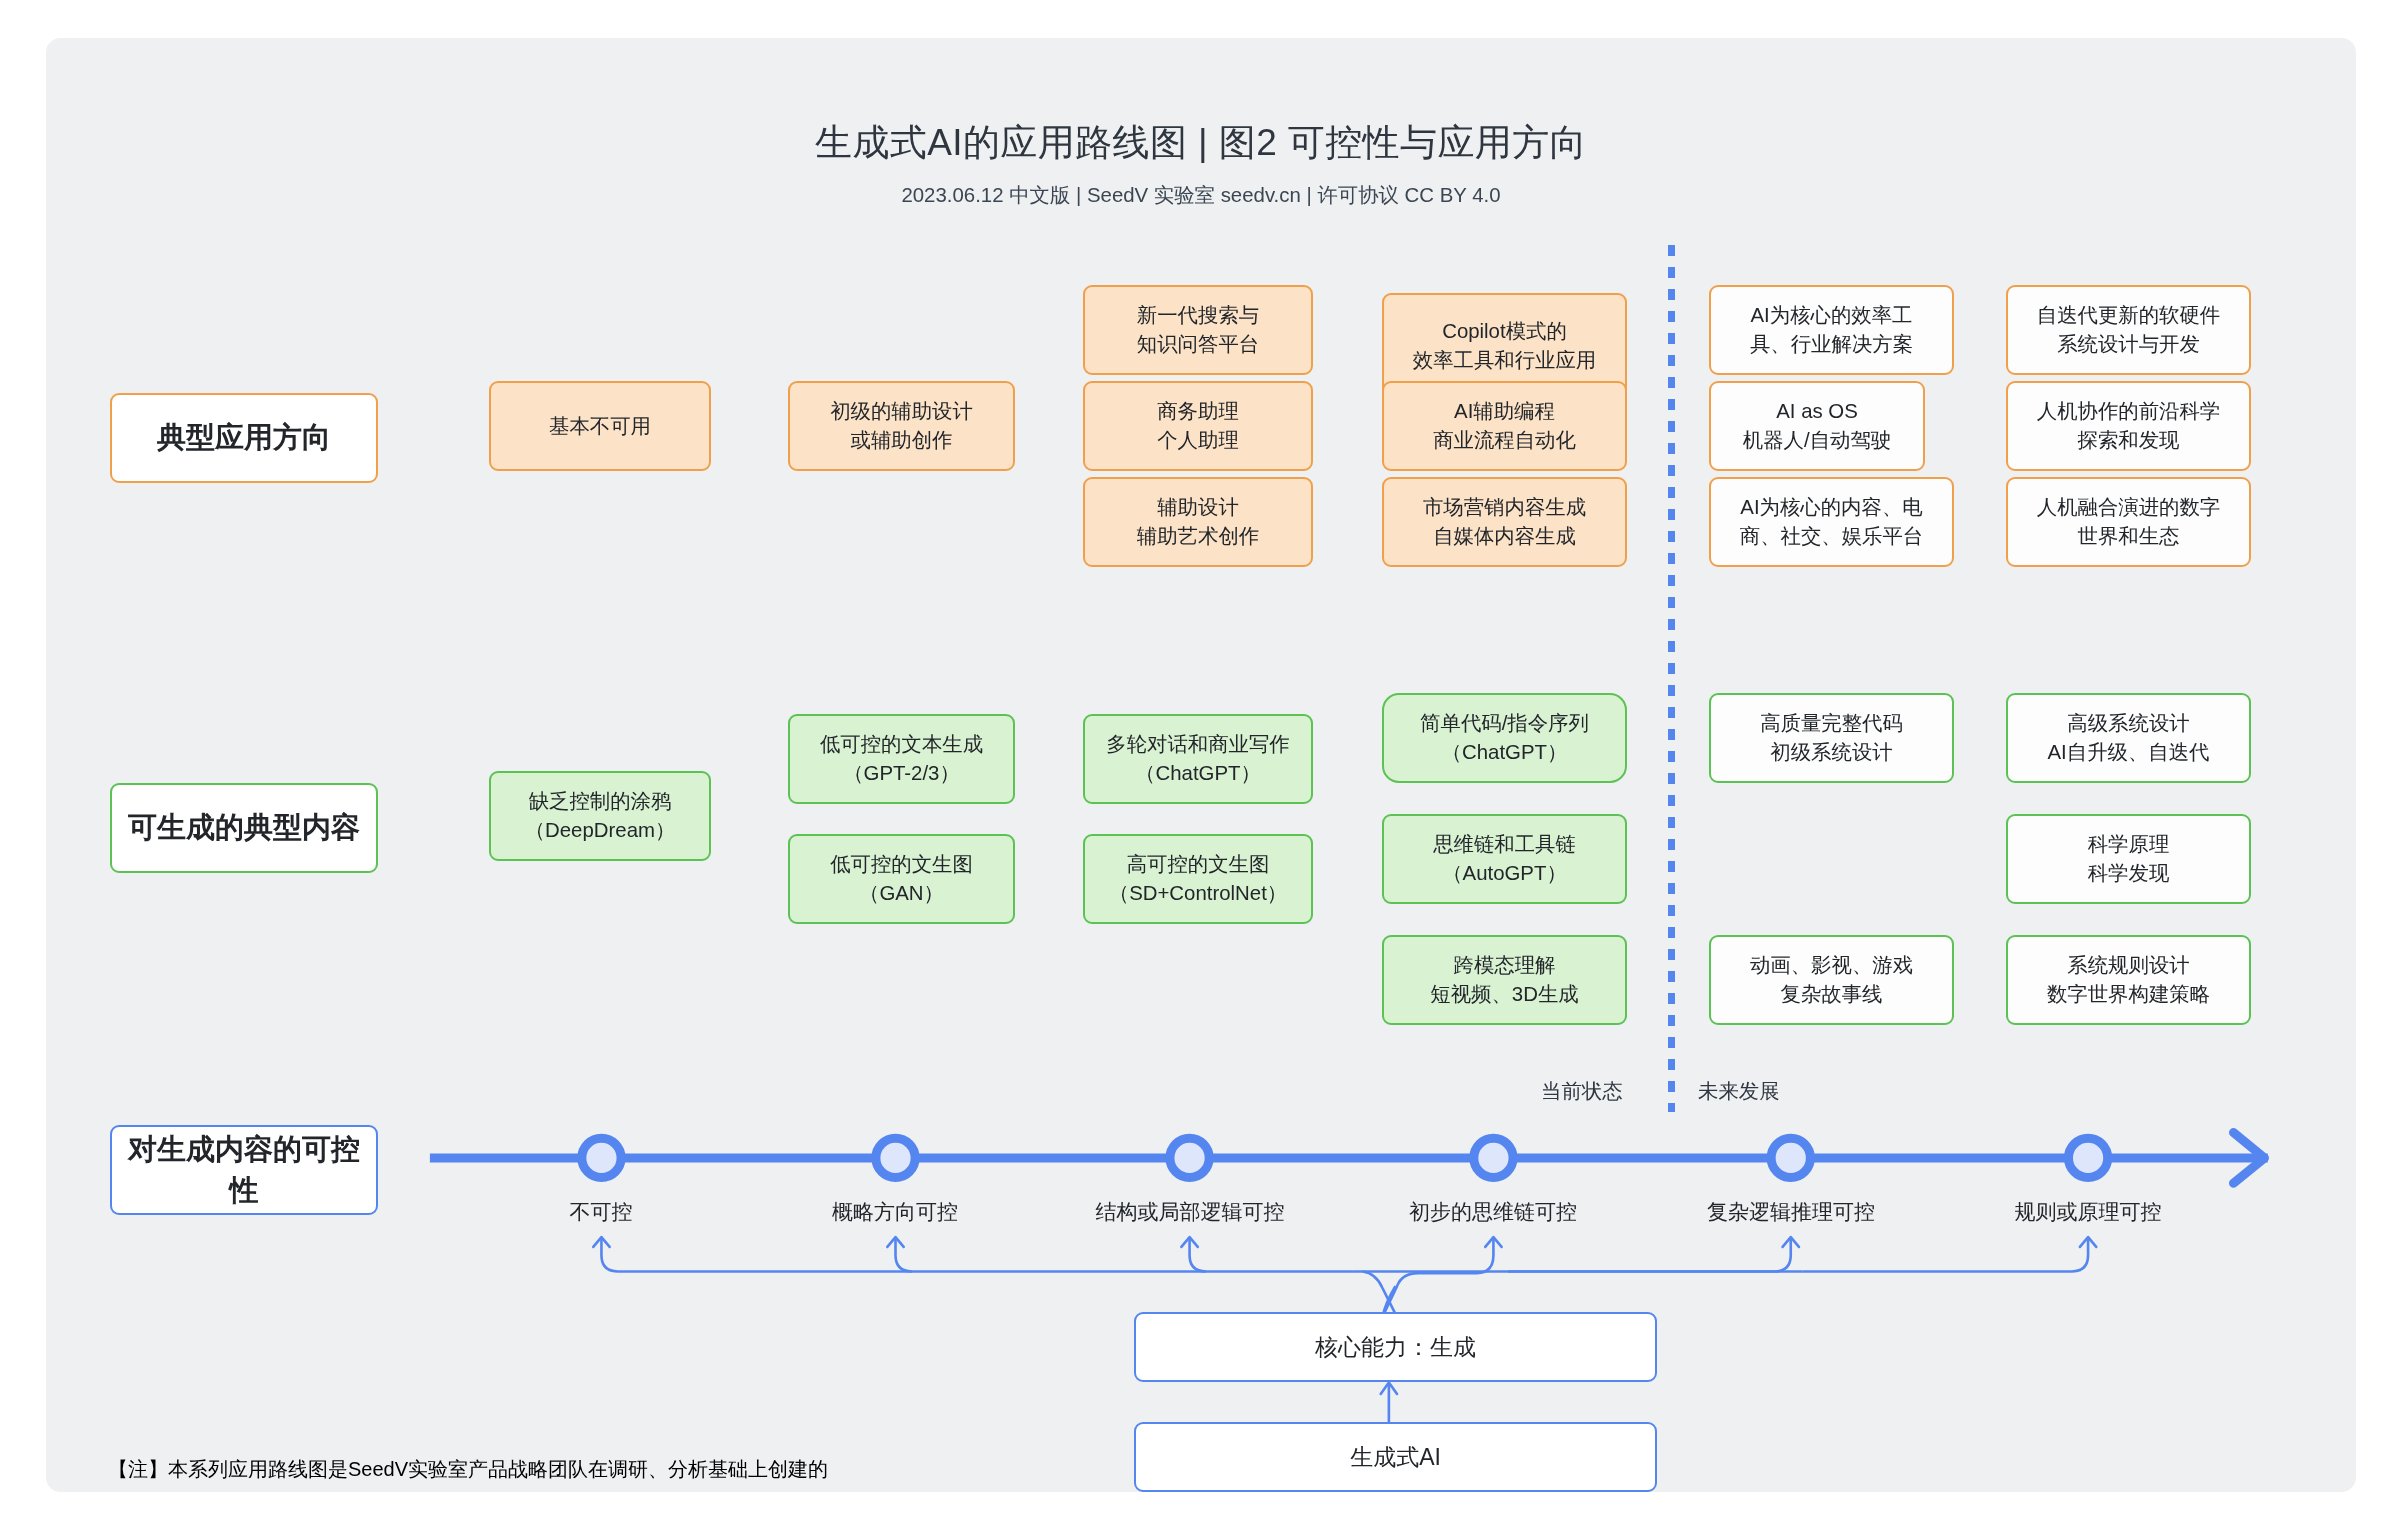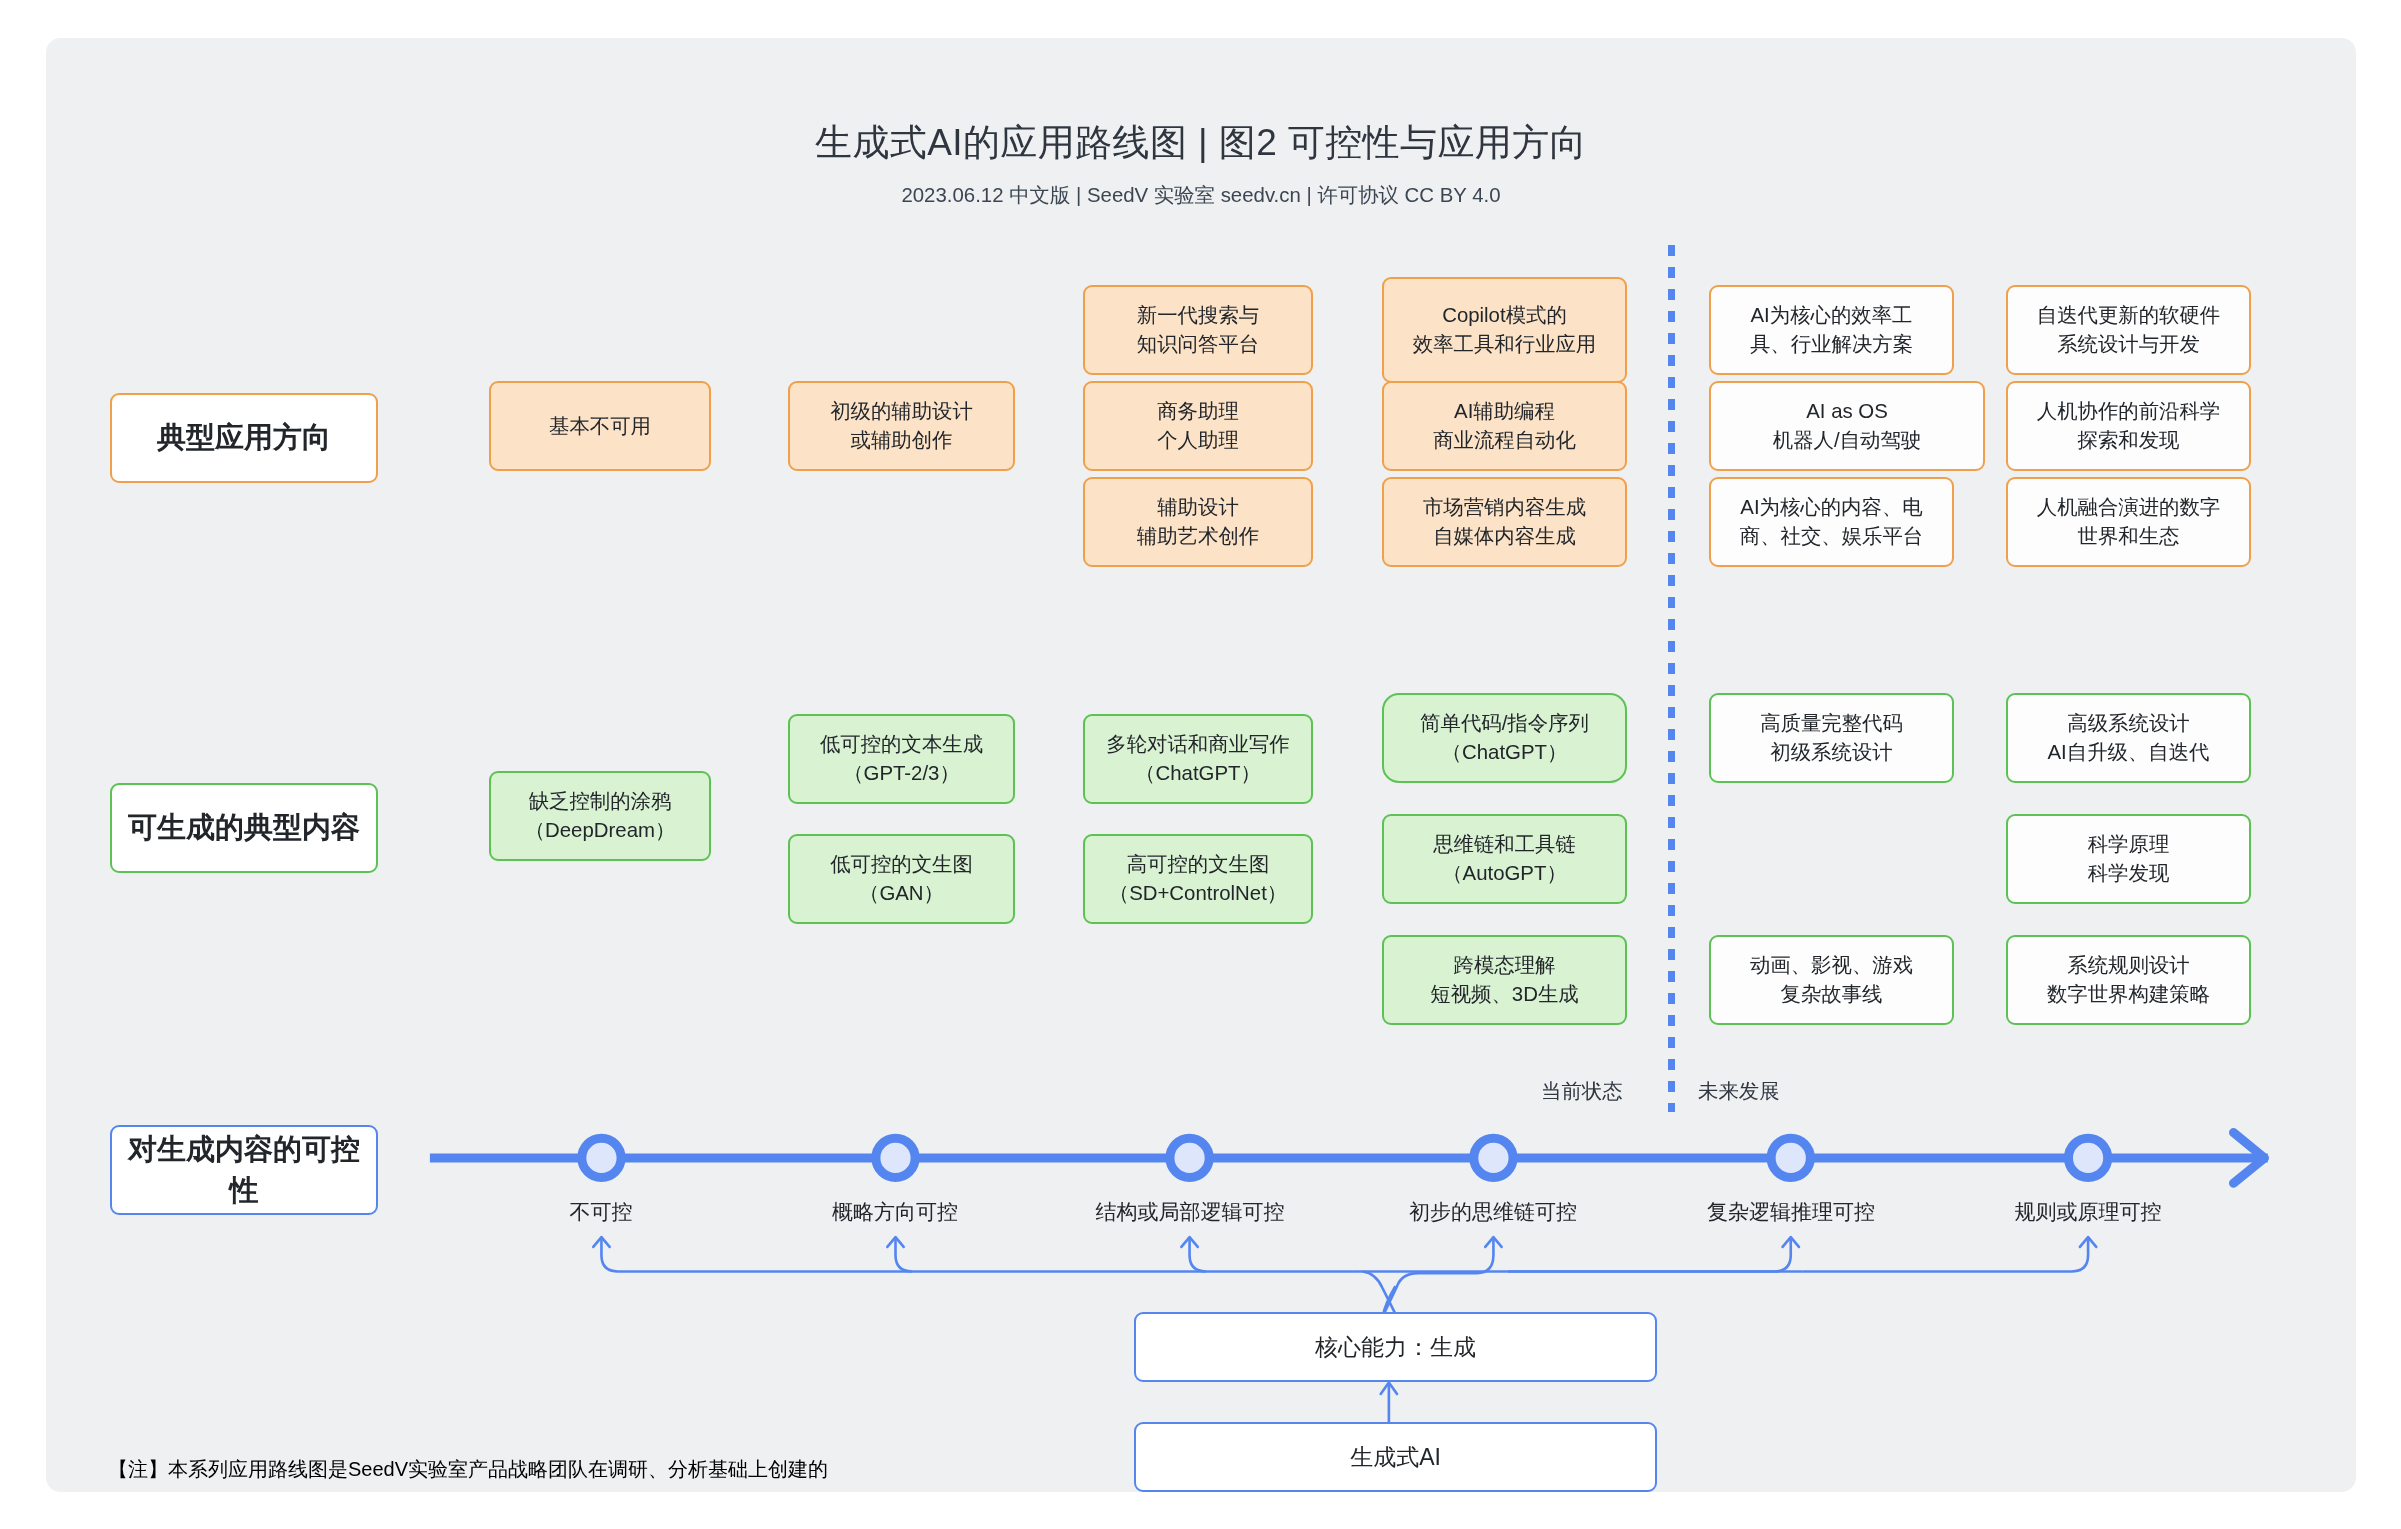--- a/index.html
+++ b/index.html
@@ -98,30 +98,30 @@
   <div class="box o-fill" style="left:742px;top:343px;width:227px;height:90px;">初级的辅助设计
 或辅助创作</div>
 
   <div class="box o-fill" style="left:1037px;top:247px;width:230px;height:90px;">新一代搜索与
 知识问答平台</div>
   <div class="box o-fill" style="left:1037px;top:343px;width:230px;height:90px;">商务助理
 个人助理</div>
   <div class="box o-fill" style="left:1037px;top:439px;width:230px;height:90px;">辅助设计
 辅助艺术创作</div>
 
-  <div class="box o-fill" style="left:1336px;top:239px;width:245px;height:106px;">Copilot模式的
+  <div class="box o-fill" style="left:1336px;top:255px;width:245px;height:106px;">Copilot模式的
 效率工具和行业应用</div>
   <div class="box o-fill" style="left:1336px;top:343px;width:245px;height:90px;">AI辅助编程
 商业流程自动化</div>
   <div class="box o-fill" style="left:1336px;top:439px;width:245px;height:90px;">市场营销内容生成
 自媒体内容生成</div>
 
   <div class="box o-out" style="left:1663px;top:247px;width:245px;height:90px;">AI为核心的效率工
 具、行业解决方案</div>
-  <div class="box o-out" style="left:1663px;top:343px;width:276px;height:90px;">AI as OS
+  <div class="box o-out" style="left:1663px;top:343px;width:216px;height:90px;">AI as OS
 机器人/自动驾驶</div>
   <div class="box o-out" style="left:1663px;top:439px;width:245px;height:90px;">AI为核心的内容、电
 商、社交、娱乐平台</div>
 
   <div class="box o-out" style="left:1960px;top:247px;width:245px;height:90px;">自迭代更新的软硬件
 系统设计与开发</div>
   <div class="box o-out" style="left:1960px;top:343px;width:245px;height:90px;">人机协作的前沿科学
 探索和发现</div>
   <div class="box o-out" style="left:1960px;top:439px;width:245px;height:90px;">人机融合演进的数字
 世界和生态</div>

